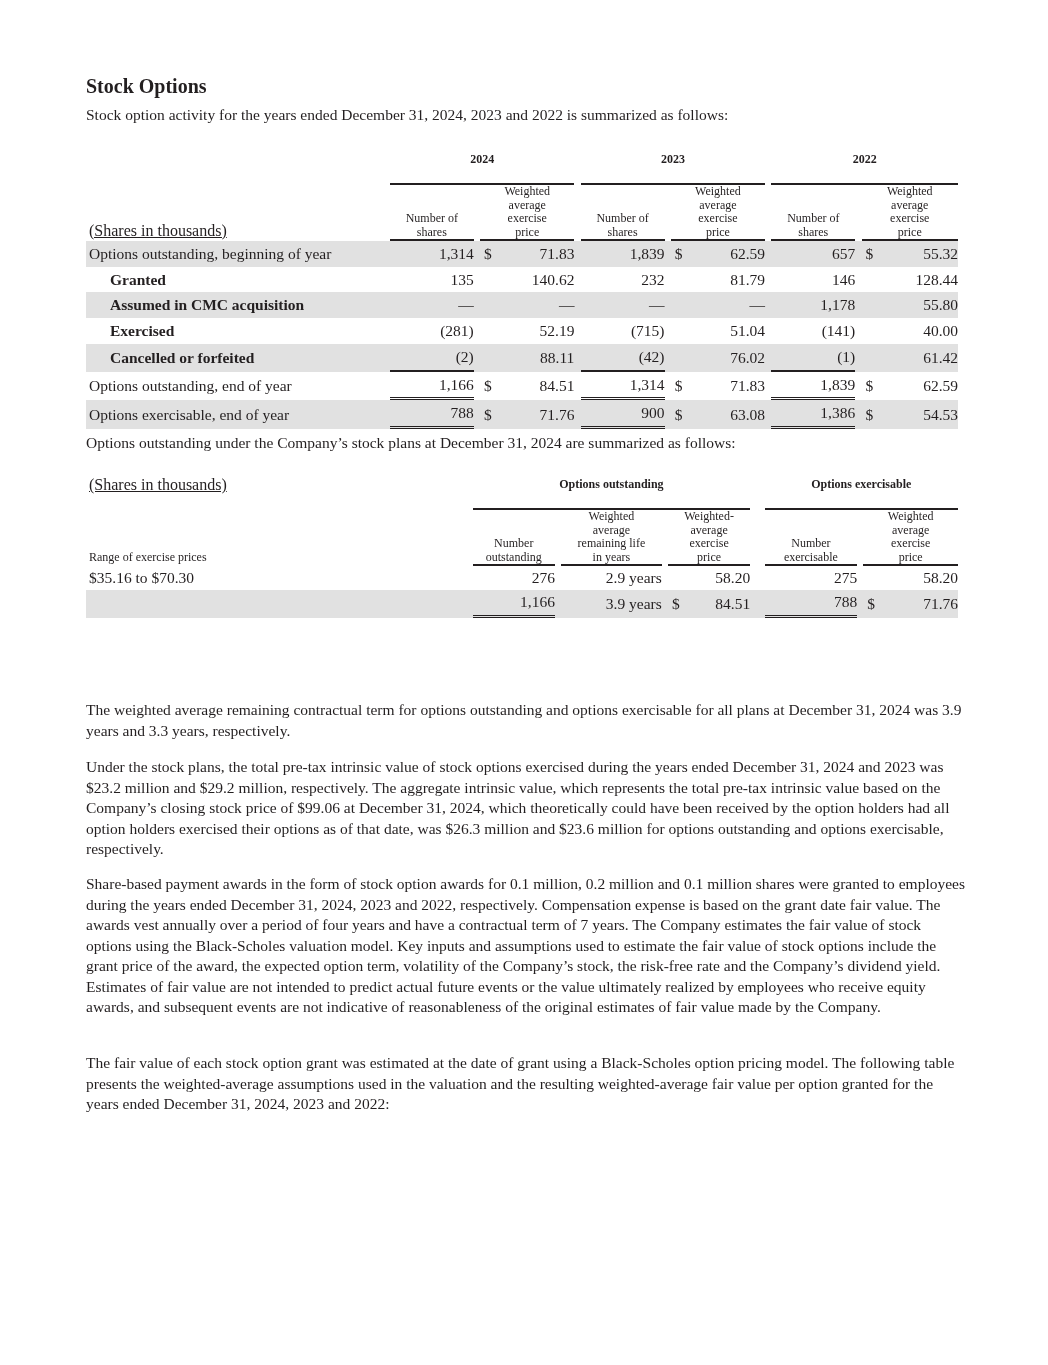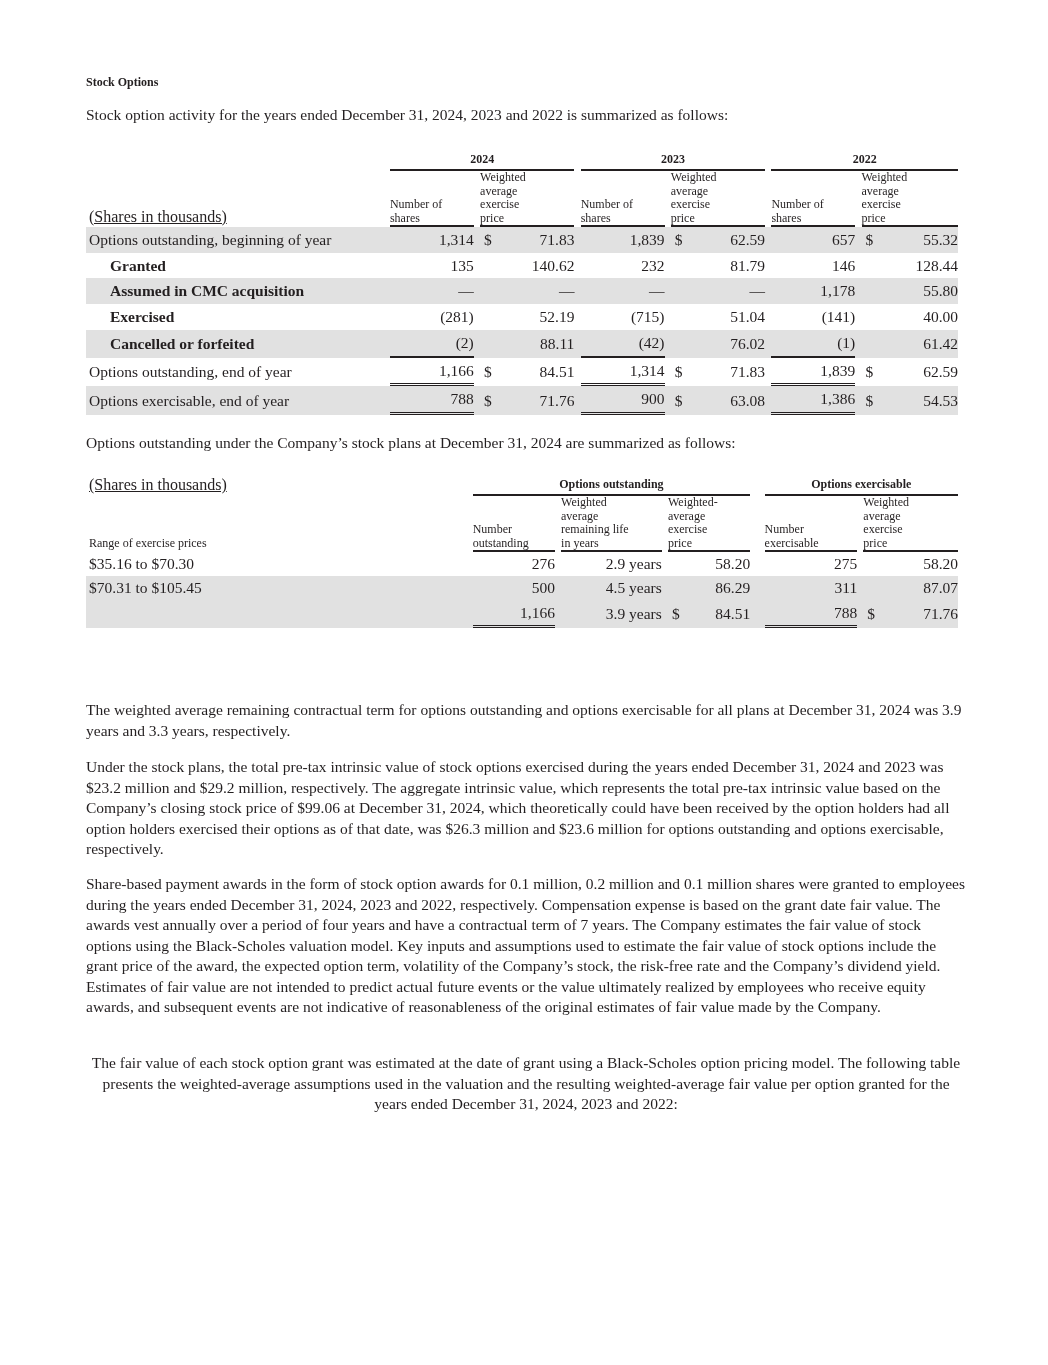--- a/index.html
+++ b/index.html
@@ -1,48 +1,48 @@
 <!DOCTYPE html>
 <html><head>
 <meta charset="utf-8">
 <style>
   html, body { margin: 0; padding: 0; background: #ffffff; }
   body {
     width: 1048px; height: 1365px; position: relative; overflow: hidden;
     font-family: "Liberation Serif", serif; color: #231f20;
   }
   .page { position: absolute; left: 86px; top: 0; width: 872px; }
-  .heading { position: absolute; top: 75px; left: 0; font-weight: bold; font-size: 12px; }
+  .heading { position: absolute; top: 75px; left: 0; font-weight: bold; font-size: 20px; }
   .intro { position: absolute; top: 106px; left: 0; font-size: 15.5px; }
   .intro2 { position: absolute; top: 434px; left: 0; font-size: 15.5px; }
 
   table { border-collapse: separate; border-spacing: 0; position: absolute; left: 0; }
   td { padding: 0; font-size: 15.5px; white-space: nowrap; }
-  .hdr td { font-size: 12px; line-height: 13.5px; vertical-align: bottom; }
-  .yr td { font-size: 12px; font-weight: bold; text-align: center; vertical-align: bottom; padding-bottom: 2px; }
+  .hdr td { font-size: 12px; line-height: 13.5px; text-align: center; vertical-align: bottom; }
+  .yr td { font-size: 12px; font-weight: bold; text-align: center; vertical-align: bottom; padding-bottom: 16px; }
   .uline { border-bottom: 2px solid #231f20; }
   .shaded td { background: #e1e1e1; }
   .num { text-align: right; }
   .dol { text-align: left; padding-left: 4px; }
   .lbl { padding-left: 3px; }
   .ind { padding-left: 24px; font-weight: bold; }
   .single { border-bottom: 1px solid #231f20; }
   .dbl { border-bottom: 3px double #231f20; }
   .italic-u { text-decoration: underline; font-size: 16px; }
 
   #t1 { top: 152px; width: 872px; }
   #t1 tr.data td { height: 25.7px; line-height: 25.7px; }
   #t2 { top: 476px; width: 872px; }
   #t2 tr.data td { height: 24.4px; line-height: 24.4px; }
 
   .para { position: absolute; left: 0; width: 880px; font-size: 15.5px; line-height: 20.5px; margin: 0; }
   #p1 { top: 700px; }
   #p2 { top: 757px; }
   #p3 { top: 874px; }
-  #p4 { top: 1053px; text-align: center; }
+  #p4 { top: 1053px; }
   .footer { position: absolute; top: 1390px; left: 0; width: 992px; text-align: center; font-size: 15.5px; }
 </style>
 </head>
 <body>
 
 <div class="page">
   <div class="heading">Stock Options</div>
   <div class="intro">Stock option activity for the years ended December 31, 2024, 2023 and 2022 is summarized as follows:</div>
 
   <table id="t1">
@@ -256,34 +256,20 @@
           <td></td>
           <td class="dol"></td>
           <td class="num">58.20</td>
           <td></td>
           <td class="num">275</td>
           <td></td>
           <td class="dol"></td>
           <td class="num">58.20</td>
         </tr>
         <tr class="data shaded">
-          <td class="lbl">$70.31 to $105.45</td>
-          <td class="num">500</td>
-          <td></td>
-          <td class="num">4.5 years</td>
-          <td></td>
-          <td class="dol"></td>
-          <td class="num">86.29</td>
-          <td></td>
-          <td class="num">311</td>
-          <td></td>
-          <td class="dol"></td>
-          <td class="num">87.07</td>
-        </tr>
-        <tr class="data shaded">
           <td class="lbl"></td>
           <td class="num" style="border-bottom: 3px double rgb(35, 31, 32);">1,166</td>
           <td></td>
           <td class="num">3.9 years</td>
           <td></td>
           <td class="dol">$</td>
           <td class="num">84.51</td>
           <td></td>
           <td class="num" style="border-bottom: 3px double rgb(35, 31, 32);">788</td>
           <td></td>

